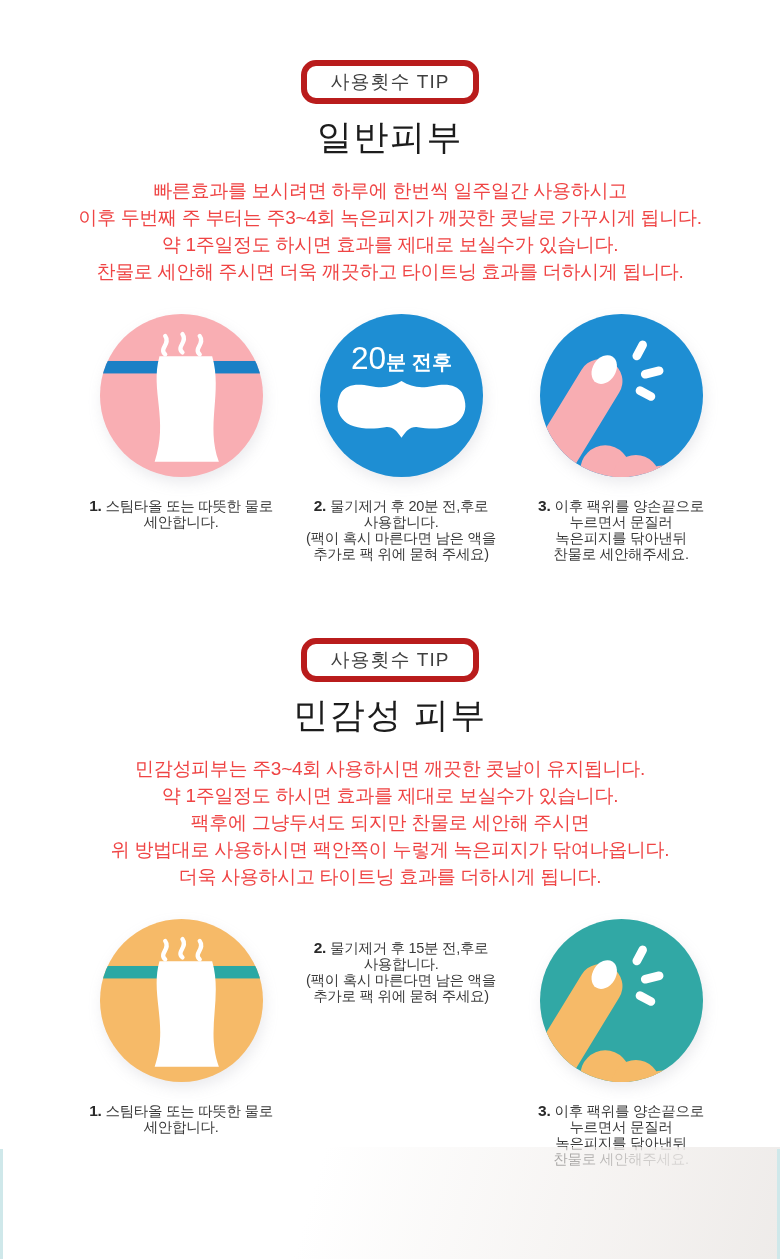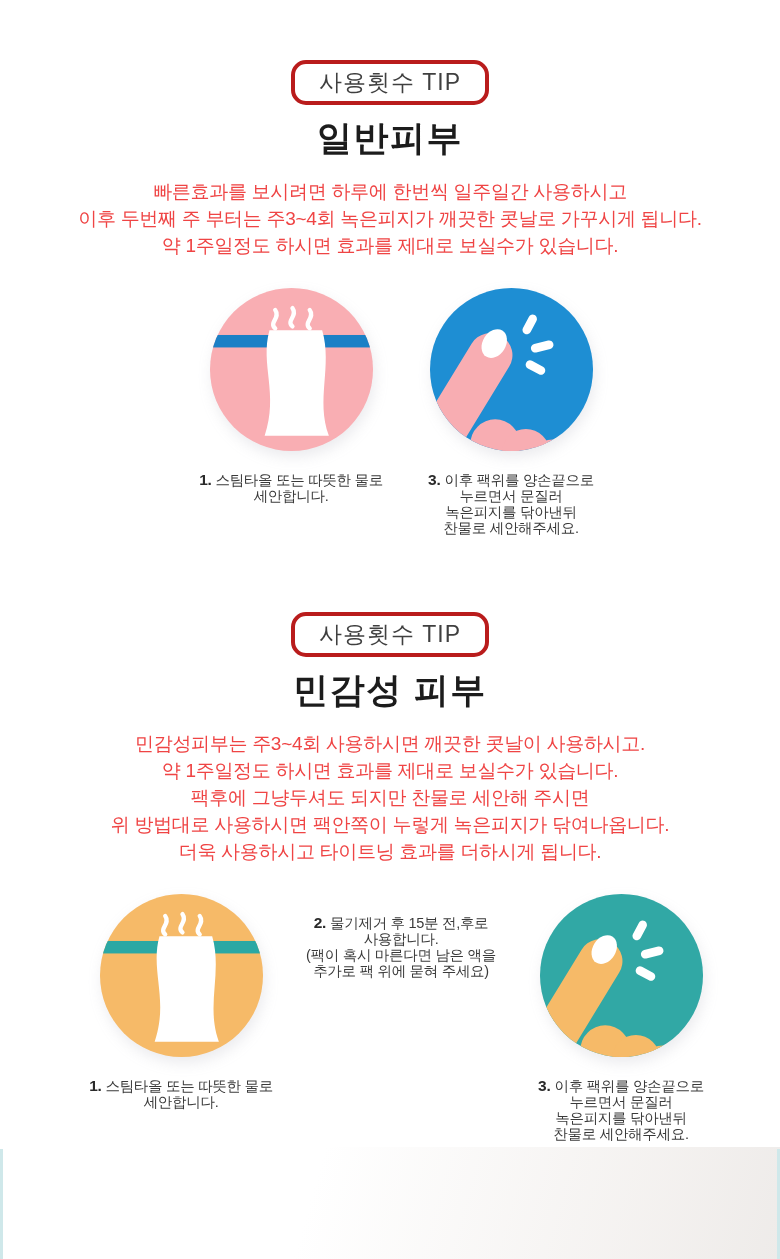--- a/index.html
+++ b/index.html
@@ -6,25 +6,25 @@
   body{
     width:780px;height:1259px;overflow:hidden;
     font-family:"Liberation Sans","DejaVu Sans",sans-serif;
     -webkit-font-smoothing:antialiased;
   }
   .page{position:relative;width:780px;height:1259px;background:#ffffff;}
   section{text-align:center;}
   section.sec-first{padding-top:60px;}
   section.sec-next{margin-top:76px;}
   .badge{
-    display:inline-block;border:4px solid #b91c1c;border-radius:15px;
-    padding:3px 24px;font-size:23px;color:#3f3f3f;letter-spacing:1px;font-weight:500;
+    display:inline-block;border:6px solid #b91c1c;border-radius:15px;
+    padding:3px 24px;font-size:19px;color:#3f3f3f;letter-spacing:1px;font-weight:500;
   }
   .title{
-    margin:10px 0 16px;font-size:35px;font-weight:700;color:#1c1c1c;letter-spacing:1.5px;
+    margin:10px 0 16px;font-size:35px;font-weight:400;color:#1c1c1c;letter-spacing:1.5px;
   }
   .para{font-size:19px;line-height:27px;color:#ef4444;letter-spacing:-0.3px;}
   .steps{display:flex;justify-content:center;margin-top:29px;padding-left:22px;}
   .step{width:220px;margin:0;}
   .step-icon{height:163px;}
   .step-icon svg{width:163px;height:163px;filter:drop-shadow(2px 6px 7px rgba(130,130,150,0.16));}
   .caption{
     margin:21px 6px 0;font-size:14.5px;line-height:16px;color:#3a3a3a;letter-spacing:-0.3px;
   }
   .caption b{font-size:15.5px;color:#2a2a2a;}
@@ -38,40 +38,53 @@
 </style>
 </head>
 <body>
 
 <div class="page">
   <div id="sections">
       <section class="sec-first"><div class="badge">사용횟수 TIP</div><h1 class="title">일반피부</h1><div class="para">
           <div class="para-line">빠른효과를 보시려면 하루에 한번씩 일주일간 사용하시고</div>
           <div class="para-line">이후 두번째 주 부터는 주3~4회 녹은피지가 깨끗한 콧날로 가꾸시게 됩니다.</div>
           <div class="para-line">약 1주일정도 하시면 효과를 제대로 보실수가 있습니다.</div>
+          <div class="para-line">찬물로 세안해 주시면 더욱 깨끗하고 타이트닝 효과를 더하시게 됩니다.</div>
         </div><div class="steps">
           <figure class="step">
             <div class="step-icon"><svg viewBox="0 0 170 170" xmlns="http://www.w3.org/2000/svg">
     <defs>
                   <clipPath id="ct0-0">
                     <circle cx="85" cy="85" r="85"></circle>
                   </clipPath>
                 </defs>
     <circle cx="85" cy="85" r="85" fill="#F9AEB3"></circle>
     <g clip-path="url(#ct0-0)">
       <rect x="-5" y="49" width="180" height="13" fill="#1B80C6"></rect>
       <path d="M62,44 C52,80 72,110 57,154 L124,154 C110,116 128,82 117,44 Z" fill="#ffffff"></path>
     </g>
     <g stroke="#ffffff" stroke-width="4.5" fill="none" stroke-linecap="round">
       <path d="M68,42 C61,36 74,31 68,23"></path>
       <path d="M86,40 C79,34 92,29 86,21"></path>
       <path d="M104,42 C97,36 110,31 104,23"></path>
     </g>
   </svg></div>
             <figcaption class="caption"><b class="num">1. </b>스팀타올 또는 따뜻한 물로<br>세안합니다.</figcaption>
+          </figure>
+          <figure class="step">
+            <div class="step-icon"><svg viewBox="0 0 170 170" xmlns="http://www.w3.org/2000/svg">
+    <circle cx="85" cy="85" r="85" fill="#1E8ED3"></circle>
+    <text x="85" y="57" text-anchor="middle" fill="#ffffff" font-family="Liberation Sans, DejaVu Sans, sans-serif">
+      <tspan font-size="33">20</tspan><tspan font-size="21" font-weight="bold">분 전후</tspan>
+    </text>
+    <path d="M22,82 C17,92 17,102 23,109 C31,120 52,121 68,118 C76,117 80,122 85,129
+             C90,122 94,117 102,118 C118,121 139,120 147,109 C153,102 153,92 148,82
+             C143,74 132,72 118,75 C104,78 95,76 85,70 C75,76 66,78 52,75 C38,72 27,74 22,82 Z" fill="#ffffff"></path>
+  </svg></div>
+            <figcaption class="caption"><b class="num">2. </b>물기제거 후 20분 전,후로<br>사용합니다.<br>(팩이 혹시 마른다면 남은 액을<br>추가로 팩 위에 묻혀 주세요)</figcaption>
           </figure>
           <figure class="step">
             <div class="step-icon"><svg viewBox="0 0 170 170" xmlns="http://www.w3.org/2000/svg">
     <defs>
                   <clipPath id="cf0-2">
                     <circle cx="85" cy="85" r="85"></circle>
                   </clipPath>
                 </defs>
     <circle cx="85" cy="85" r="85" fill="#1E8ED3"></circle>
     <g clip-path="url(#cf0-2)">
@@ -84,21 +97,21 @@
     <g fill="#ffffff">
       <rect x="-11" y="-4.5" width="22" height="9" rx="4.5" transform="translate(104,38) rotate(-62)"></rect>
       <rect x="-12" y="-4.5" width="24" height="9" rx="4.5" transform="translate(117,61) rotate(-14)"></rect>
       <rect x="-11" y="-4.5" width="22" height="9" rx="4.5" transform="translate(110,83) rotate(28)"></rect>
     </g>
   </svg></div>
             <figcaption class="caption"><b class="num">3. </b>이후 팩위를 양손끝으로<br>누르면서 문질러<br>녹은피지를 닦아낸뒤<br>찬물로 세안해주세요.</figcaption>
           </figure>
         </div></section>
       <section class="sec-next"><div class="badge">사용횟수 TIP</div><h1 class="title">민감성 피부</h1><div class="para">
-          <div class="para-line">민감성피부는 주3~4회 사용하시면 깨끗한 콧날이 사용하시고.</div>
+          <div class="para-line">민감성피부는 주3~4회 사용하시면 깨끗한 콧날이 유지됩니다.</div>
           <div class="para-line">약 1주일정도 하시면 효과를 제대로 보실수가 있습니다.</div>
           <div class="para-line">팩후에 그냥두셔도 되지만 찬물로 세안해 주시면</div>
           <div class="para-line">위 방법대로 사용하시면 팩안쪽이 누렇게 녹은피지가 닦여나옵니다.</div>
           <div class="para-line">더욱 사용하시고 타이트닝 효과를 더하시게 됩니다.</div>
         </div><div class="steps">
           <figure class="step">
             <div class="step-icon"><svg viewBox="0 0 170 170" xmlns="http://www.w3.org/2000/svg">
     <defs>
                   <clipPath id="ct1-0">
                     <circle cx="85" cy="85" r="85"></circle>

